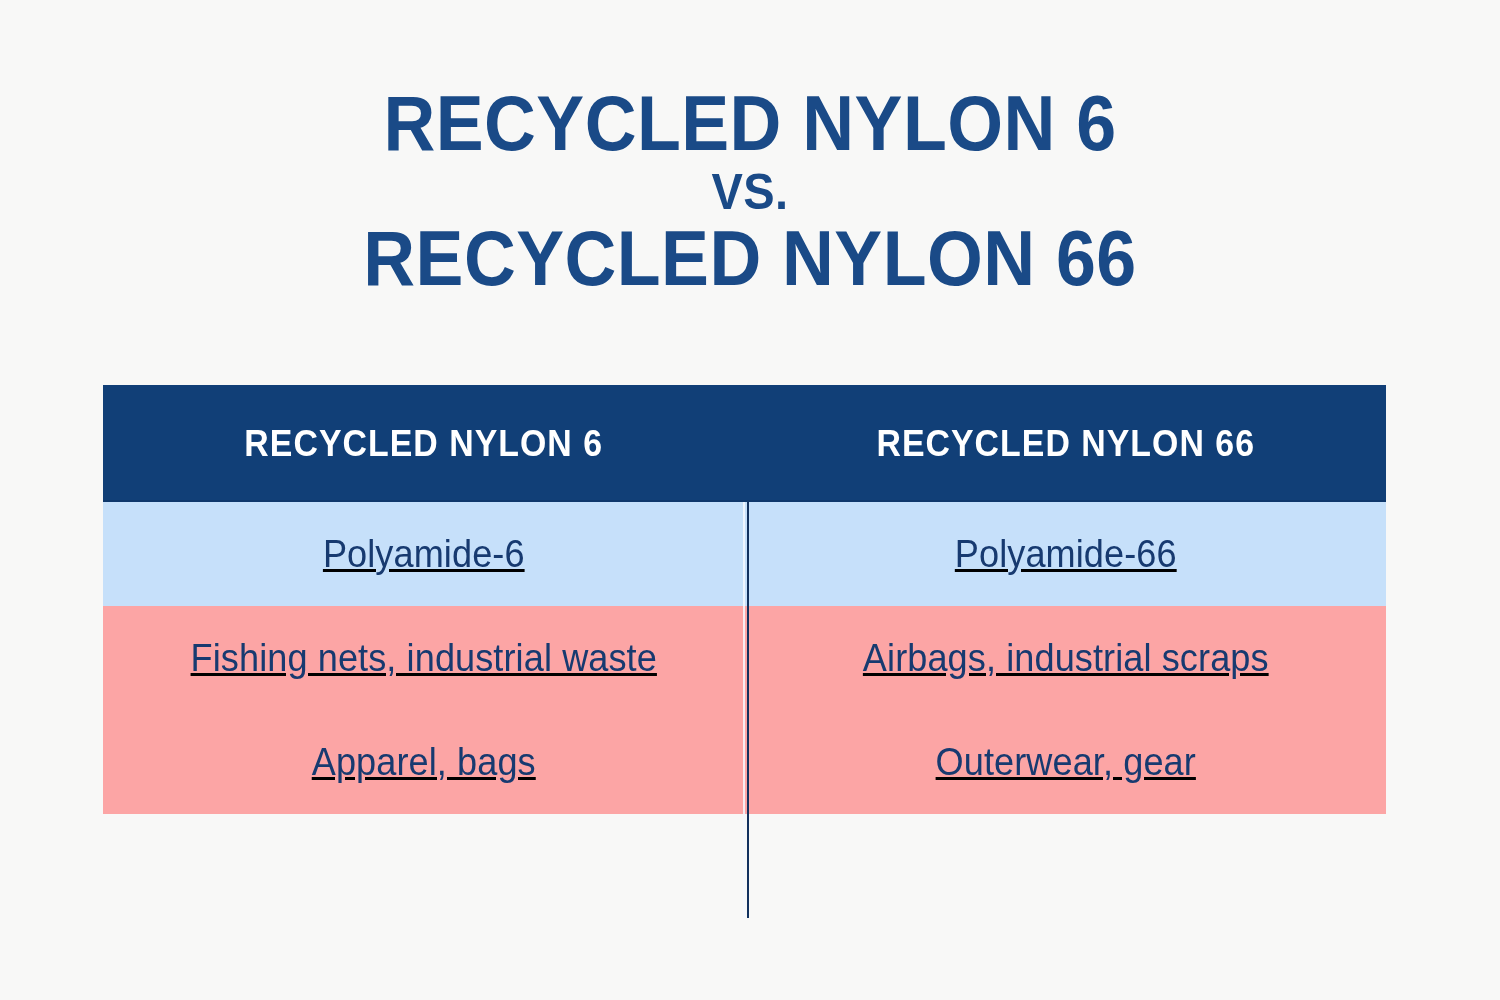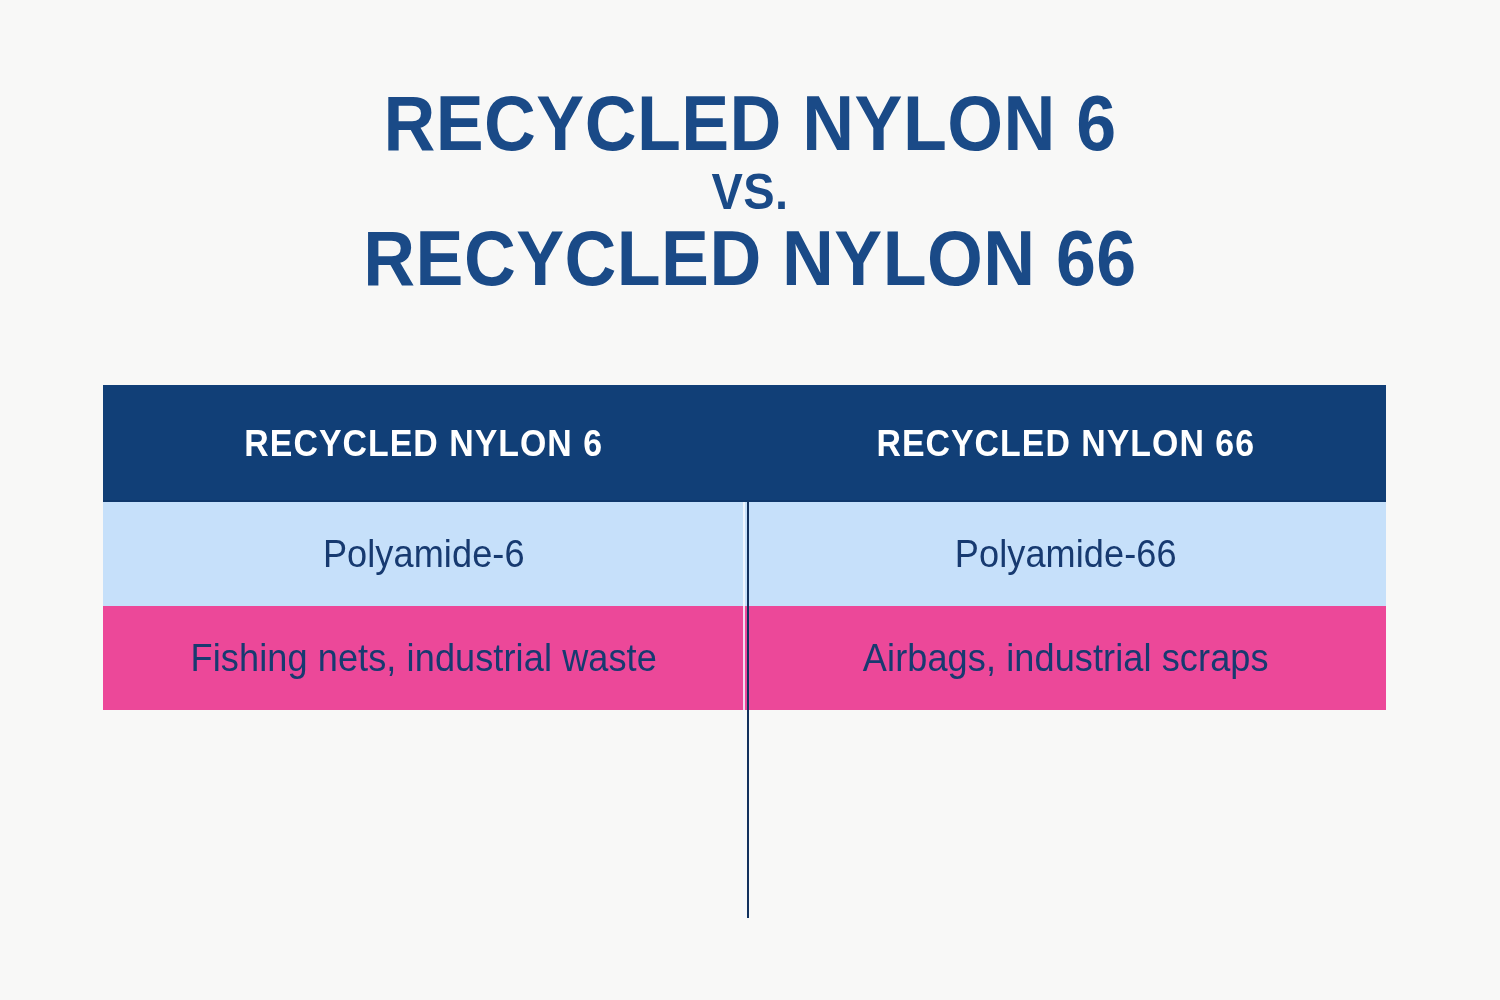--- a/index.html
+++ b/index.html
@@ -89,23 +89,24 @@
     font-size: 36px;
     font-weight: 700;
     font-stretch: condensed;
     letter-spacing: 1.1px;
     white-space: nowrap;
     transform: scaleX(0.94);
   }
 
   .body-row {
     height: 104px;
+    text-decoration: underline;
   }
   .body-row.odd  { background: #c6e0fa; }
-  .body-row.even { background: #ec4899; }
+  .body-row.even { background: #fca5a5; }
 
   .body-cell {
     color: #173a70;
     font-size: 38px;
     font-weight: 400;
     font-stretch: condensed;
     letter-spacing: 0.1px;
     white-space: nowrap;
     transform: scaleX(0.95);
   }
@@ -161,20 +162,24 @@
       <div class="cell body-cell">Polyamide-6</div>
       <div class="cell body-cell">Polyamide-66</div>
     </div>
 
     <div class="row body-row even">
       <div class="cell body-cell">Fishing nets, industrial waste</div>
       <div class="cell body-cell">Airbags, industrial scraps</div>
     </div>
 
 
+    <div class="row body-row even">
+      <div class="cell body-cell">Apparel, bags</div>
+      <div class="cell body-cell">Outerwear, gear</div>
+    </div>
 
     <div class="header-seam"></div>
     <div class="divider-highlight"></div>
     <div class="divider"></div>
 
   </div>
 
 </div>
 
 </body></html>

